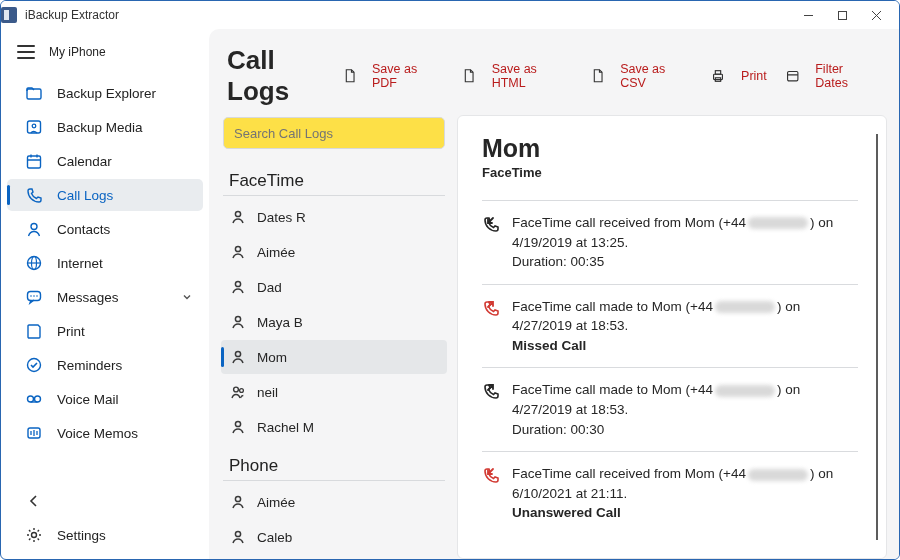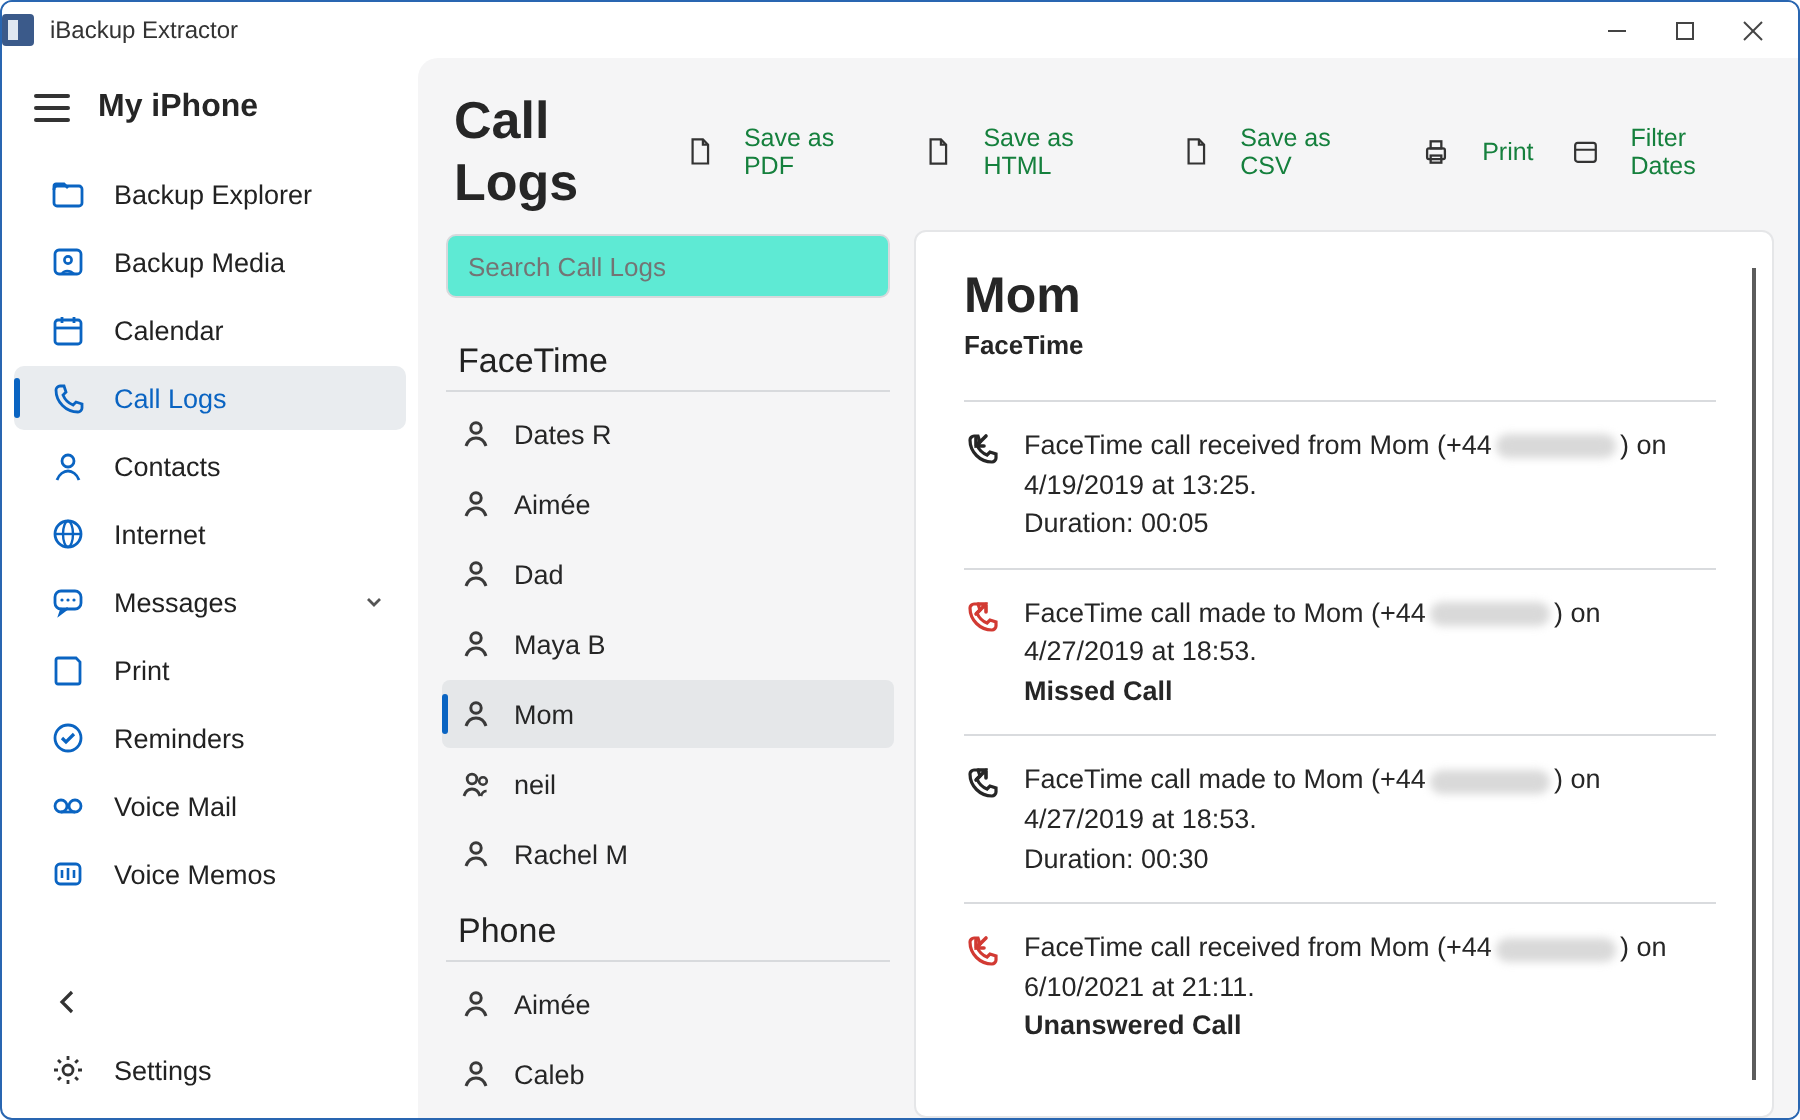--- a/index.html
+++ b/index.html
@@ -9,39 +9,39 @@
 .titlebar .appicon:after{content:"";position:absolute;left:3px;top:3px;width:5px;height:10px;background:#dfe7f1}
 .titlebar .title{font-size:12px;color:#333}
 .winbtns{margin-left:auto;display:flex}
 .winbtn{width:34px;height:24px;display:flex;align-items:center;justify-content:center;color:#444;border-radius:3px}
 .winbtn svg{width:11px;height:11px}
 .app{display:flex;height:calc(100% - 28px)}
 .sidebar{width:208px;display:flex;flex-direction:column;padding-top:6px}
 .side-top{display:flex;align-items:center;padding:10px 16px 14px}
 .hamb{width:18px;height:14px;margin-right:14px;display:flex;flex-direction:column;justify-content:space-between}
 .hamb span{height:2px;background:#333;border-radius:1px}
-.device{font-weight:700;font-size:16px}
+.device{font-weight:400;font-size:12px}
 .navlist{display:flex;flex-direction:column;gap:2px;margin-top:4px}
 .navitem{display:flex;align-items:center;padding:7px 10px 7px 18px;font-size:13.5px;color:#222;border-radius:5px;margin:0 6px;position:relative}
 .navitem.active{background:#e9ecef;color:#0a64c2}
 .navitem.active:before{content:"";position:absolute;left:0;top:6px;bottom:6px;width:3px;background:#0a64c2;border-radius:2px}
 .navicon{width:18px;height:18px;margin-right:14px;color:#0a64c2;display:flex;align-items:center;justify-content:center}
 .navitem.active .navicon{color:#0a64c2}
 .navlabel{flex:1}
 .chev{width:12px;height:12px;color:#555}
 .sidebar-bottom{margin-top:auto;margin-bottom:8px}
 .main{flex:1;background:#f5f5f6;border-top-left-radius:10px;padding:10px 12px 0 12px;display:flex;flex-direction:column}
 .mainhdr{display:flex;align-items:center;padding:6px 10px 8px 6px}
 .pagetitle{font-size:26px;font-weight:700}
 .toolbar{margin-left:auto;display:flex;gap:18px}
-.tbtn{display:flex;align-items:center;gap:15px;font-size:12.5px;color:#15803d}
+.tbtn{display:flex;align-items:center;gap:15px;font-size:12.5px;color:#b91c1c}
 .tbtn .ticon{width:16px;height:16px;color:#333}
 .cols{flex:1;display:flex;gap:10px;overflow:hidden}
 .leftcol{width:226px;display:flex;flex-direction:column}
-.search{margin:2px 2px 10px 2px;height:32px;border:1px solid #d7d9dc;border-radius:5px;background:#5eead4;display:flex;align-items:center;padding:0 10px;color:#747474;font-size:13px}
+.search{margin:2px 2px 10px 2px;height:32px;border:1px solid #d7d9dc;border-radius:5px;background:#fde047;display:flex;align-items:center;padding:0 10px;color:#747474;font-size:13px}
 .ghdr{font-size:17px;font-weight:400;color:#222;padding:6px 6px 4px;border-bottom:1px solid #d8dadd;margin:6px 2px 4px}
 .contact{display:flex;align-items:center;padding:8px 8px;margin:1px 0;border-radius:4px;position:relative}
 .contact.sel{background:#e5e7e9}
 .contact.sel:before{content:"";position:absolute;left:0;top:7px;bottom:7px;width:3px;background:#0a64c2;border-radius:2px}
 .cicon{width:18px;height:18px;margin-right:10px;color:#3a3a3a}
 .rightcol{flex:1;background:#fff;border-radius:6px;padding:18px 8px 18px 24px;overflow:hidden;border:1px solid #e5e6e8}
 .detailinner{height:100%;border-right:2px solid #5c5c5c;padding-right:18px;overflow-y:auto}
 .dname{font-size:25px;font-weight:700;margin-bottom:2px}
 .dsub{font-size:13px;font-weight:600;margin-bottom:20px}
 .entry{display:flex;padding:12px 0;border-top:1px solid #d9dbde;gap:10px}
@@ -372,21 +372,21 @@
         <div class="dname">Mom</div>
         <div class="dsub">FaceTime</div>
         <div id="entries">
               <div class="entry">
                 <div class="eicon">
                   <svg viewBox="0 0 20 20" class="">
                     <path d="M5 4c-1 0-2 1-2 2 0 6 5 11 11 11 1 0 2-1 2-2v-2l-3-1-1.5 1.5a9 9 0 01-5-5L8 7 7 4H5z" fill="none" stroke="currentColor" stroke-width="1.6"></path>
                     <path d="M11 4l-5 5M6 5v4h4" fill="none" stroke="currentColor" stroke-width="1.8" stroke-linecap="round"></path>
                   </svg>
                 </div>
-                <div class="etext">FaceTime call received from Mom (+44<span class="blur"></span>) on 4/19/2019 at 13:25.<br><span class="">Duration: 00:05</span></div>
+                <div class="etext">FaceTime call received from Mom (+44<span class="blur"></span>) on 4/19/2019 at 13:25.<br><span class="">Duration: 00:35</span></div>
               </div>
               <div class="entry">
                 <div class="eicon">
                   <svg viewBox="0 0 20 20" class="red">
                     <path d="M5 4c-1 0-2 1-2 2 0 6 5 11 11 11 1 0 2-1 2-2v-2l-3-1-1.5 1.5a9 9 0 01-5-5L8 7 7 4H5z" fill="none" stroke="currentColor" stroke-width="1.6"></path>
                     <path d="M6 9l5-5M7 4h4v4" fill="none" stroke="currentColor" stroke-width="1.8" stroke-linecap="round"></path>
                   </svg>
                 </div>
                 <div class="etext">FaceTime call made to Mom (+44<span class="blur"></span>) on 4/27/2019 at 18:53.<br><span class="bold">Missed Call</span></div>
               </div>

